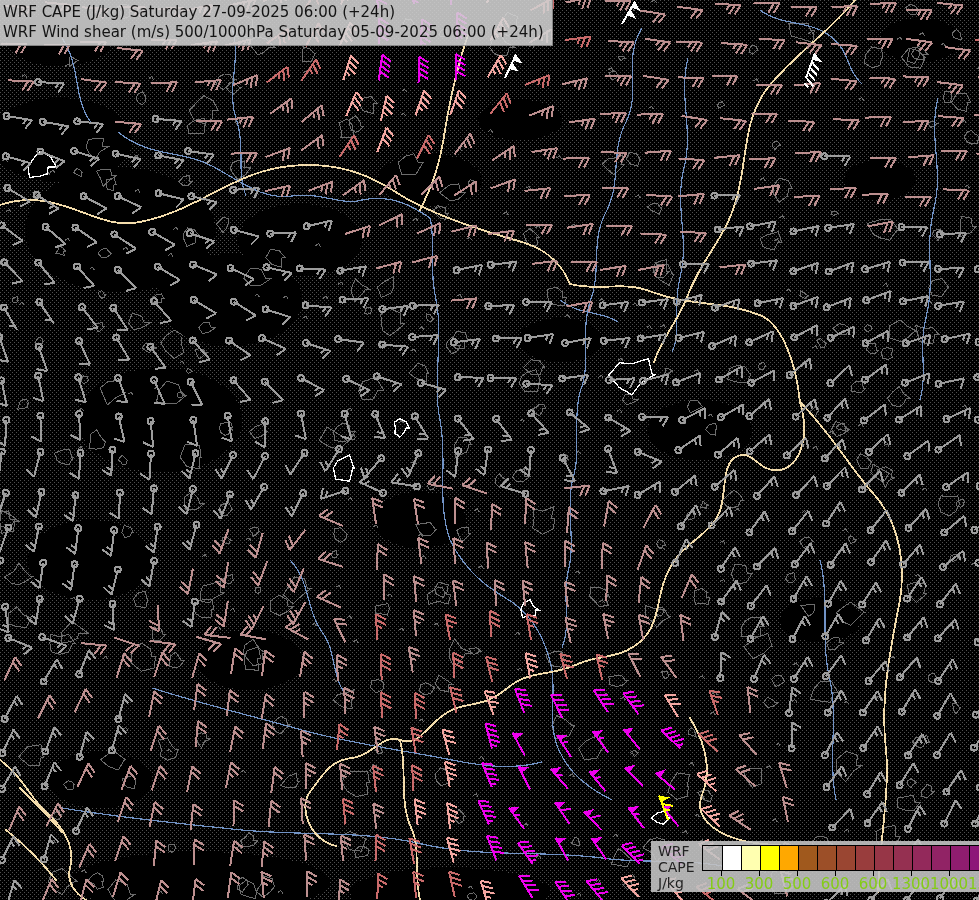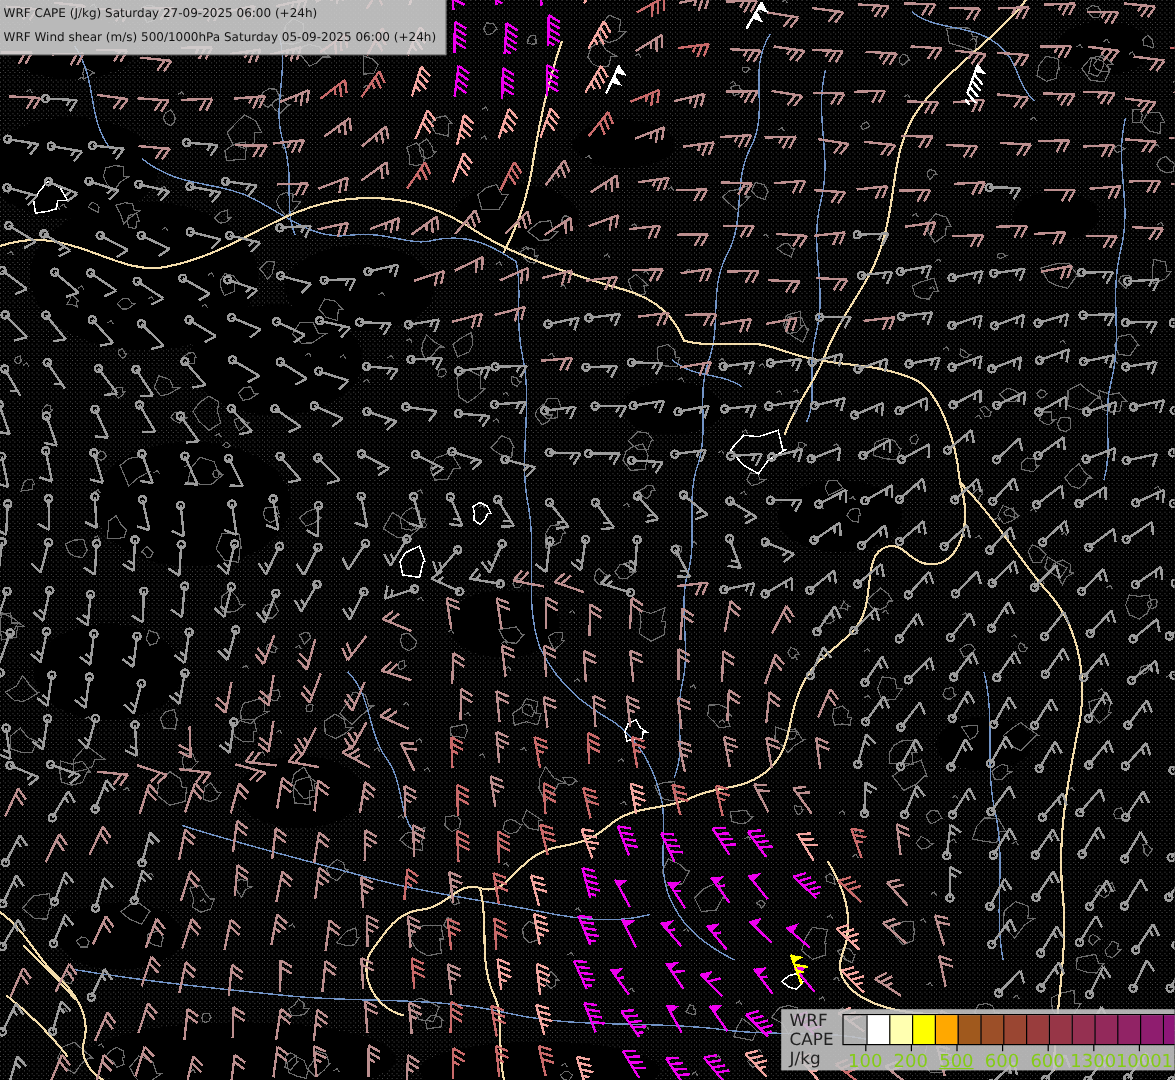--- a/index.html
+++ b/index.html
@@ -1,20 +1,20 @@
 <!DOCTYPE html>
 <html><head>
 <meta charset="utf-8">
 <style>
   html,body{margin:0;padding:0;background:#222;}
   .stage{position:relative;width:979px;height:900px;overflow:hidden;background:#000;
          font-family:"DejaVu Sans","Liberation Sans",sans-serif;}
   .stage svg{position:absolute;left:0;top:0;shape-rendering:crispEdges;}
   .title-box{position:absolute;left:0;top:0;z-index:5;background:rgba(211,211,211,0.88);
-             color:#141414;font-size:10px;line-height:20px;padding:2px 8px 3px 3px;
+             color:#141414;font-size:15px;line-height:20px;padding:2px 8px 3px 3px;
              border-right:1px solid rgba(90,90,90,0.55);border-bottom:1px solid rgba(90,90,90,0.55);
              white-space:nowrap;}
   .title-box div{display:block;}
   .legend{position:absolute;left:651px;top:841px;width:408px;height:51px;z-index:5;
           background:rgba(195,195,195,0.9);color:#141414;}
   .legend-name{position:absolute;left:7px;top:2px;font-size:14px;line-height:16px;color:#222;}
   .swatch-row{position:absolute;left:51px;top:4px;width:304px;height:24px;display:flex;
               border:1px solid #000;box-sizing:content-box;}
   .swatch{width:19px;height:24px;border-left:1px solid #000;box-sizing:border-box;}
   .swatch:first-child{border-left:none;}
@@ -4366,23 +4366,23 @@
         <div class="swatch" title="1100-1200 J/kg" style="background: rgb(147, 41, 91);"></div>
         <div class="swatch" title="1200-1300 J/kg" style="background: rgb(145, 35, 101);"></div>
         <div class="swatch" title="1300-1400 J/kg" style="background: rgb(143, 29, 111);"></div>
         <div class="swatch" title="1400-1500 J/kg" style="background: rgb(141, 22, 120);"></div>
         <div class="swatch" title="1500+ J/kg" style="background: rgb(139, 16, 130);"></div>
       </div>
     <div id="legend-ticks">
         <div class="legend-tick" style="left: 70px;"></div>
         <div class="legend-lab" style="left: 48px;">100</div>
         <div class="legend-tick" style="left: 108px;"></div>
-        <div class="legend-lab" style="left: 86px;">200</div>
+        <div class="legend-lab" style="left: 86px;">300</div>
         <div class="legend-tick" style="left: 146px;"></div>
-        <div class="legend-lab" style="left: 124px; text-decoration: underline;">500</div>
+        <div class="legend-lab" style="left: 124px;">500</div>
         <div class="legend-tick" style="left: 184px;"></div>
         <div class="legend-lab" style="left: 162px;">600</div>
         <div class="legend-tick" style="left: 222px;"></div>
         <div class="legend-lab" style="left: 200px;">600</div>
         <div class="legend-tick" style="left: 260px;"></div>
         <div class="legend-lab" style="left: 238px;">1300</div>
         <div class="legend-tick" style="left: 298px;"></div>
         <div class="legend-lab" style="left: 276px;">1000</div>
         <div class="legend-tick" style="left: 336px;"></div>
         <div class="legend-lab" style="left: 314px;">1500</div>

